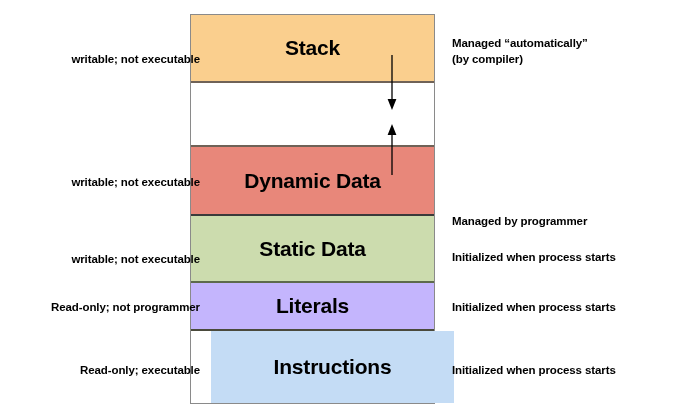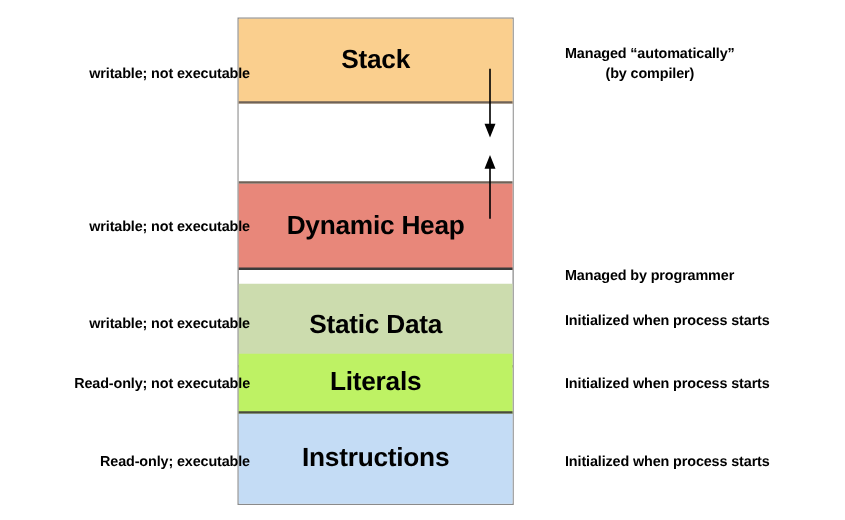--- a/index.html
+++ b/index.html
@@ -14,21 +14,21 @@
     overflow: hidden;
     font-family: "Liberation Sans", sans-serif;
     -webkit-font-smoothing: antialiased;
   }
 
   
   #memory-column {
     position: absolute;
     left: 190px;
     top: 14px;
-    width: 221px;
+    width: 245px;
     height: 390px;
     box-sizing: border-box;
     border: 1px solid #8a8a8a;
     background: #ffffff;
   }
 
   .mem-segment {
     position: absolute;
     left: 0;
     width: 100%;
@@ -57,35 +57,36 @@
     background: #ffffff;
     border-bottom: 2px solid #6f6257;
   }
   .seg-heap {
     top: 132px;
     height: 69px;
     background: #e8877a;
     border-bottom: 2px solid #3b3b3b;
   }
   .seg-static {
-    top: 212px;
+    top: 201px;
     height: 67px;
     background: #ccdcae;
     border-bottom: 2px solid #5d6a4c;
   }
   .seg-literals {
     top: 268px;
     height: 48px;
-    background: #bef264;
+    background: #c4b5fd;
     border-bottom: 2px solid #4a4a3c;
   }
   .seg-instructions {
     top: 316px;
     height: 72px;
     background: #c4dcf5;
+    margin-left: 20px;
   }
 
   .seg-line { display: block; }
 
   
   #arrow-layer {
     position: absolute;
     left: 190px;
     top: 14px;
     width: 247px;
@@ -102,21 +103,21 @@
     line-height: 1.35;
     letter-spacing: -0.1px;
     white-space: pre-line;
   }
   .left-label {
     right: 476px;   
     text-align: right;
   }
   .right-label {
     left: 452px;
-    text-align: center;
+    text-align: left;
   }
 
   #left-label-stack       { top: 52px; }
   #left-label-heap        { top: 175px; }
   #left-label-static      { top: 252px; }
   #left-label-literals    { top: 300px; }
   #left-label-instructions{ top: 363px; text-align: right; }
 
   #right-label-stack        { top: 36px; }
   #right-label-heap         { top: 175px; margin-top: 39px; }
@@ -131,21 +132,21 @@
 
   <div class="mem-segment seg-stack">
     <span class="seg-line">Stack</span>
   </div>
 
   <div class="mem-segment seg-gap">
     <span class="seg-line"></span>
   </div>
 
   <div class="mem-segment seg-heap">
-    <span class="seg-line">Dynamic Heap</span>
+    <span class="seg-line">Dynamic Data</span>
   </div>
 
   <div class="mem-segment seg-static">
     <span class="seg-line">Static Data</span>
   </div>
 
   <div class="mem-segment seg-literals">
     <span class="seg-line">Literals</span>
   </div>
 
@@ -167,21 +168,21 @@
     <polygon points="202,110 197.6,121 206.4,121" fill="#000000"></polygon>
   </g>
 </svg>
 
 <div class="side-label left-label" id="left-label-stack">writable; not executable</div>
 
 <div class="side-label left-label" id="left-label-heap">writable; not executable</div>
 
 <div class="side-label left-label" id="left-label-static">writable; not executable</div>
 
-<div class="side-label left-label" id="left-label-literals">Read-only; not executable</div>
+<div class="side-label left-label" id="left-label-literals">Read-only; not programmer</div>
 
 <div class="side-label left-label" id="left-label-instructions">Read-only; executable</div>
 
 <div class="side-label right-label" id="right-label-stack">Managed “automatically”
 (by compiler)</div>
 
 <div class="side-label right-label" id="right-label-heap">Managed by programmer</div>
 
 <div class="side-label right-label" id="right-label-static">Initialized when process starts</div>
 

